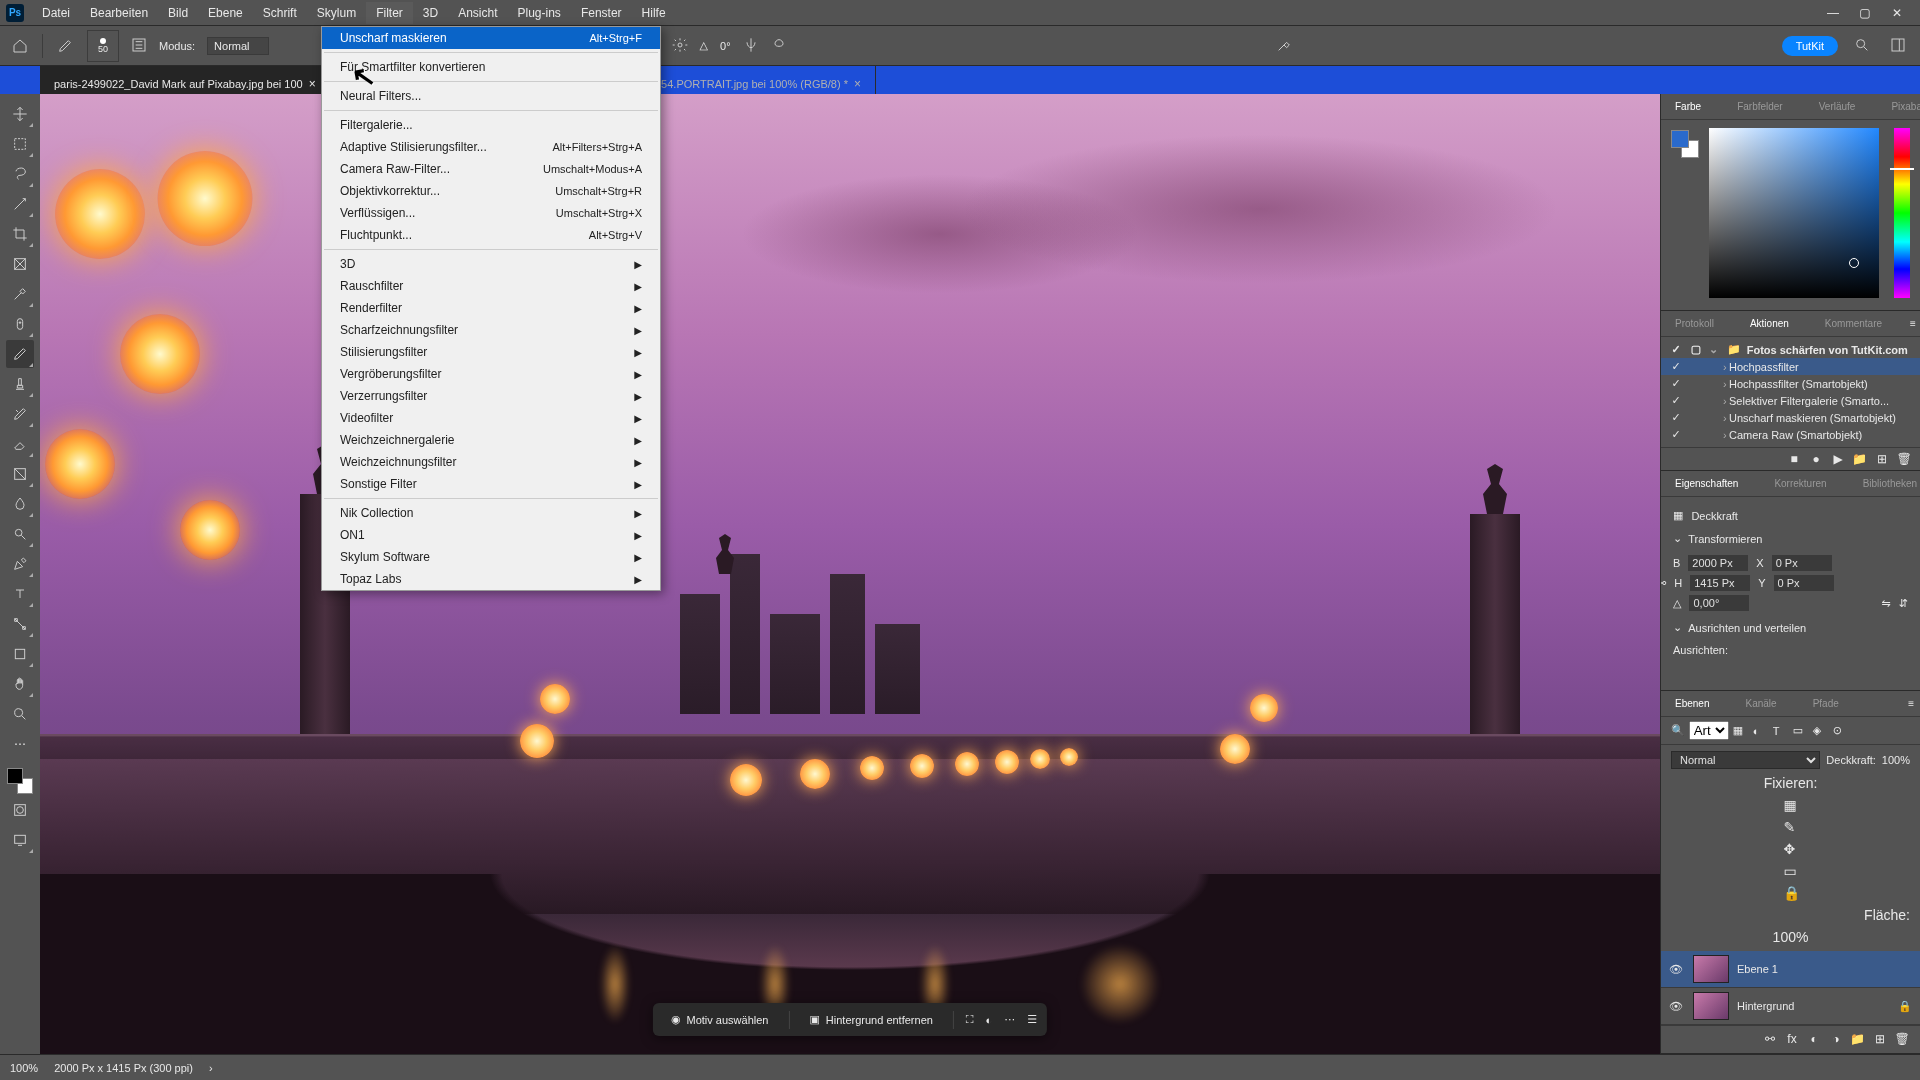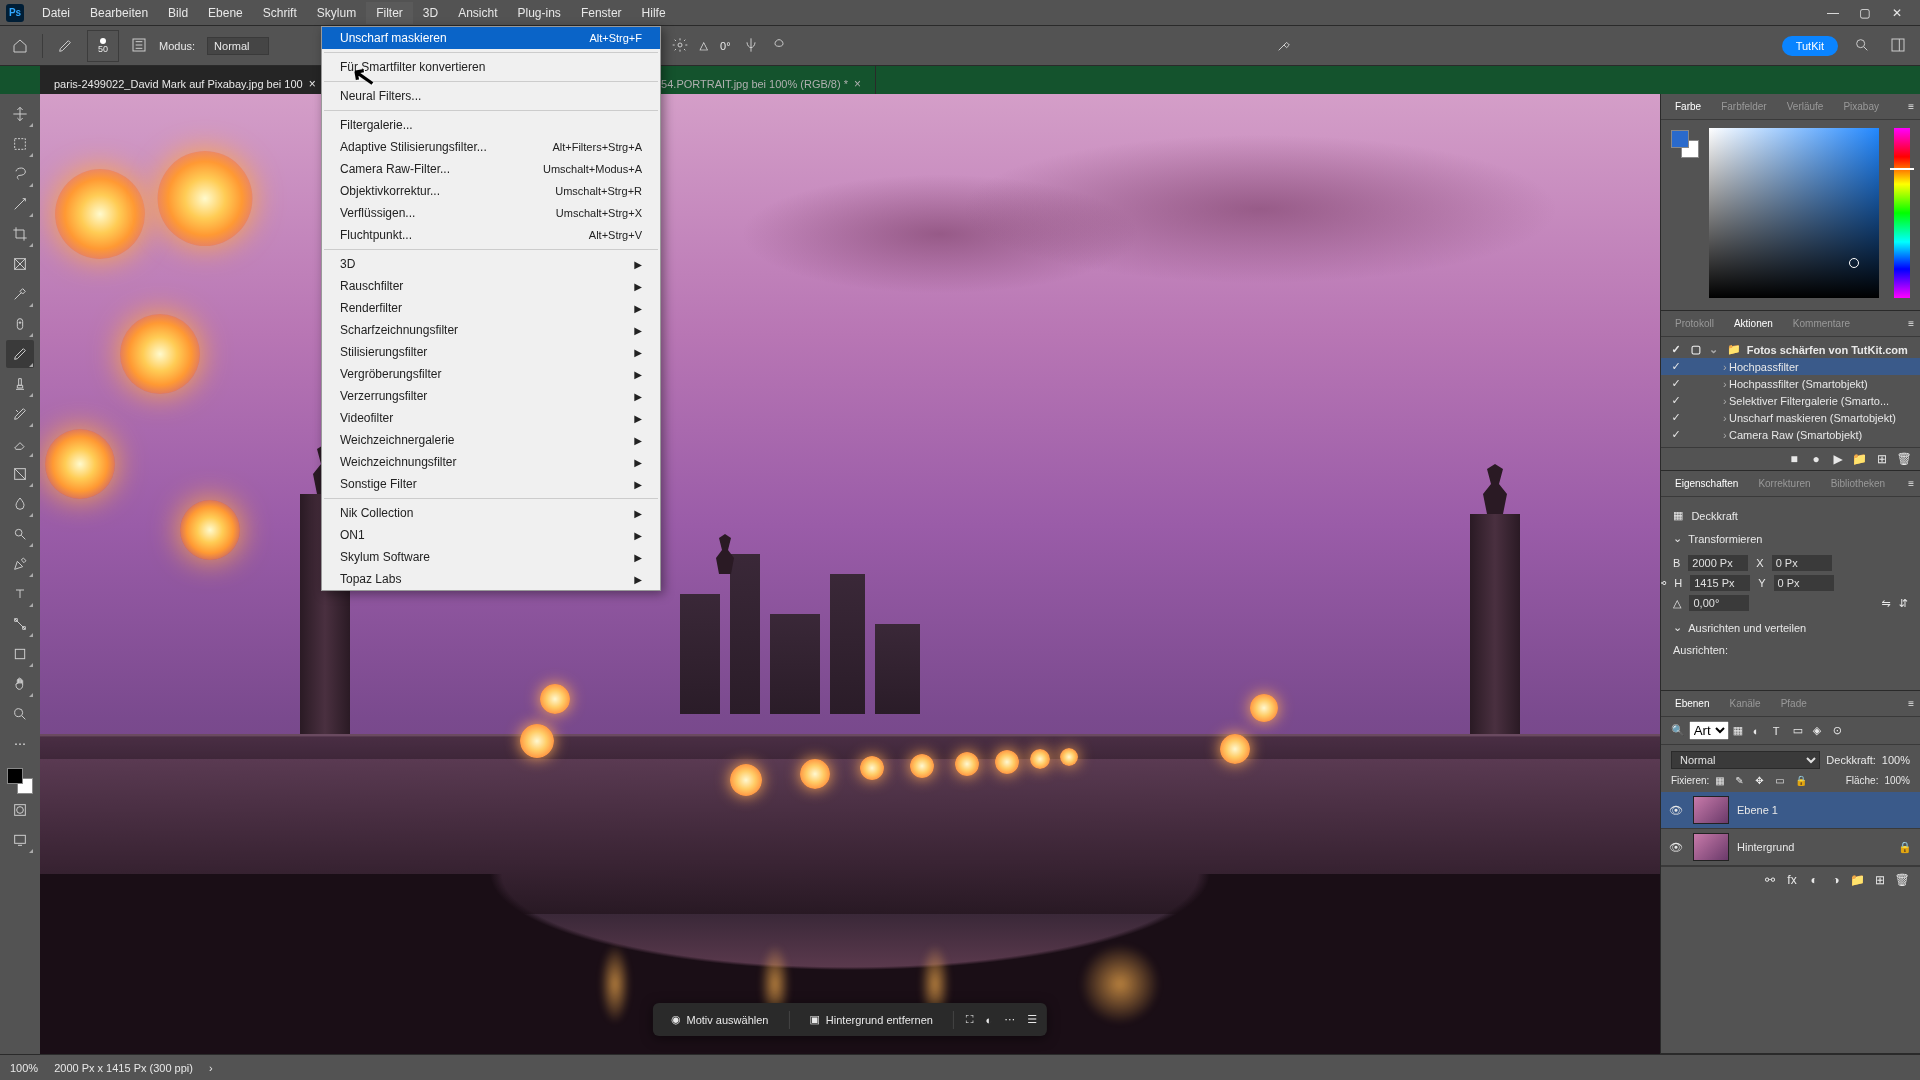--- a/index.html
+++ b/index.html
@@ -17,21 +17,21 @@
 .options { height: 40px; background: #535353; display: flex; align-items: center; padding: 0 10px; gap: 12px; border-bottom: 1px solid #2a2a2a; font-size: 11px; }
 .home-icon, .brush-icon { width: 20px; height: 20px; display: flex; align-items: center; justify-content: center; }
 .opt-sep { width: 1px; height: 24px; background: #3c3c3c; }
 .brush-preview { width: 32px; height: 32px; border: 1px solid #3c3c3c; display: flex; flex-direction: column; align-items: center; justify-content: center; font-size: 9px; }
 .brush-preview .dot { width: 6px; height: 6px; background: #fff; border-radius: 50%; }
 .mode-select { background: #454545; border: 1px solid #3a3a3a; padding: 2px 18px 2px 6px; position: relative; }
 .teilen-btn { background: #0a84ff; color: #fff; padding: 4px 14px; border-radius: 12px; margin-left: auto; }
 .icon-btn { width: 24px; text-align: center; }
 
 
-.tabs { height: 36px; background: #14532d; display: flex; align-items: stretch; padding-left: 40px; border-bottom: 1px solid #2a2a2a; }
+.tabs { height: 36px; background: #1d4ed8; display: flex; align-items: stretch; padding-left: 40px; border-bottom: 1px solid #2a2a2a; }
 .tab { padding: 6px 14px; font-size: 11px; color: #b0b0b0; display: flex; align-items: center; gap: 6px; border-right: 1px solid #2a2a2a; }
 .tab.active { background: #252525; color: #e8e8e8; }
 .tab .close { font-size: 12px; }
 
 
 .main { position: absolute; top: 94px; left: 0; right: 0; bottom: 26px; display: flex; }
 .toolbox { width: 40px; background: #535353; display: flex; flex-direction: column; align-items: center; padding-top: 6px; gap: 2px; }
 .tool { width: 28px; height: 28px; display: flex; align-items: center; justify-content: center; border-radius: 2px; position: relative; }
 .tool.active { background: #3a3a3a; }
 .tool .tri { position: absolute; right: 1px; bottom: 1px; width: 0; height: 0; border-right: 4px solid #aaa; border-top: 4px solid transparent; }
@@ -66,21 +66,21 @@
 .lamp-row .sl { position: absolute; width: 24px; height: 24px; background: radial-gradient(circle, #fff8d0 0%, #ffcc66 40%, #ff9944 70%, transparent 100%); border-radius: 50%; box-shadow: 0 0 15px #ffaa55; }
 
 
 .context-bar { position: absolute; bottom: 18px; left: 50%; transform: translateX(-50%); background: #2a2a2a; border-radius: 6px; padding: 6px 10px; display: flex; align-items: center; gap: 12px; font-size: 11px; box-shadow: 0 2px 12px rgba(0,0,0,0.5); }
 .context-bar .cbtn { display: flex; align-items: center; gap: 6px; padding: 4px 8px; }
 .context-bar .sep { width: 1px; height: 18px; background: #444; }
 
 
 .panels { width: 260px; background: #535353; display: flex; flex-direction: column; border-left: 1px solid #2a2a2a; }
 .panel { border-bottom: 1px solid #2a2a2a; }
-.panel-tabs { display: flex; height: 26px; align-items: center; padding: 0 6px; gap: 4px; border-bottom: 1px solid #3a3a3a; font-size: 10px; }
+.panel-tabs { display: flex; height: 26px; align-items: center; padding: 0 6px; gap: 20px; border-bottom: 1px solid #3a3a3a; font-size: 10px; }
 .panel-tabs .pt { padding: 4px 8px; color: #999; }
 .panel-tabs .pt.active { color: #fff; }
 .panel-tabs .pmenu { margin-left: auto; }
 
 .color-picker { height: 190px; position: relative; }
 .swatch-fgbg { position: absolute; left: 10px; top: 10px; width: 28px; height: 28px; }
 .swatch-fgbg .sbg { position: absolute; right: 0; bottom: 0; width: 18px; height: 18px; background: #fff; border: 1px solid #888; }
 .swatch-fgbg .sfg { position: absolute; left: 0; top: 0; width: 18px; height: 18px; background: #2a6acc; border: 1px solid #888; }
 .hue-square { position: absolute; left: 48px; top: 8px; width: 170px; height: 170px; background: linear-gradient(0deg, #000 0%, transparent 100%), linear-gradient(90deg, #fff 0%, #2288ff 100%); }
 .hue-square .picker-ring { position: absolute; width: 10px; height: 10px; border: 1px solid #fff; border-radius: 50%; right: 20px; bottom: 30px; }
@@ -100,21 +100,21 @@
 .props-row { display: flex; align-items: center; gap: 8px; margin: 4px 0; }
 .props-row input { background: #3a3a3a; border: none; color: #e0e0e0; width: 60px; padding: 2px 4px; font-size: 11px; }
 .collapse-hdr { display: flex; align-items: center; gap: 6px; padding: 6px 0; font-size: 11px; }
 
 .layers-body { font-size: 11px; }
 .layer-controls { padding: 6px 10px; display: flex; flex-direction: column; gap: 6px; }
 .layer-controls .row { display: flex; align-items: center; gap: 6px; }
 .layer-controls select { background: #3a3a3a; border: 1px solid #2a2a2a; color: #e0e0e0; padding: 1px 4px; font-size: 11px; flex: 1; }
 .search-row { display: flex; align-items: center; gap: 4px; padding: 4px 10px; border-bottom: 1px solid #3a3a3a; }
 .search-row .sicon { width: 16px; }
-.lock-row { display: flex; align-items: center; gap: 8px; font-size: 10px; }
+.lock-row { display: flex; align-items: center; gap: 8px; font-size: 14px; flex-direction: column; }
 .lock-row .licon { width: 14px; }
 .layer-list { }
 .layer { display: flex; align-items: center; padding: 4px 8px; gap: 8px; border-bottom: 1px solid #3a3a3a; }
 .layer.sel { background: #3a5a8a; }
 .layer .eye { width: 16px; }
 .layer .thumb { width: 36px; height: 28px; background: linear-gradient(135deg, #c87aaa 0%, #6a3a6a 100%); border: 1px solid #222; }
 .layer .lock { margin-left: auto; }
 .layer-footer { display: flex; justify-content: flex-end; gap: 6px; padding: 6px 10px; border-top: 1px solid #3a3a3a; font-size: 12px; }
 .layer-footer span { width: 16px; text-align: center; }
 

